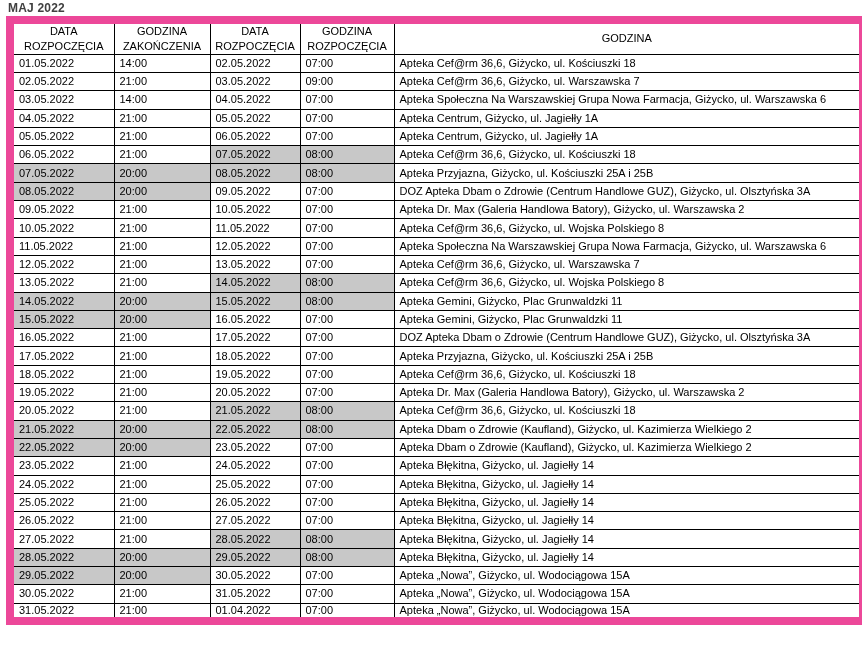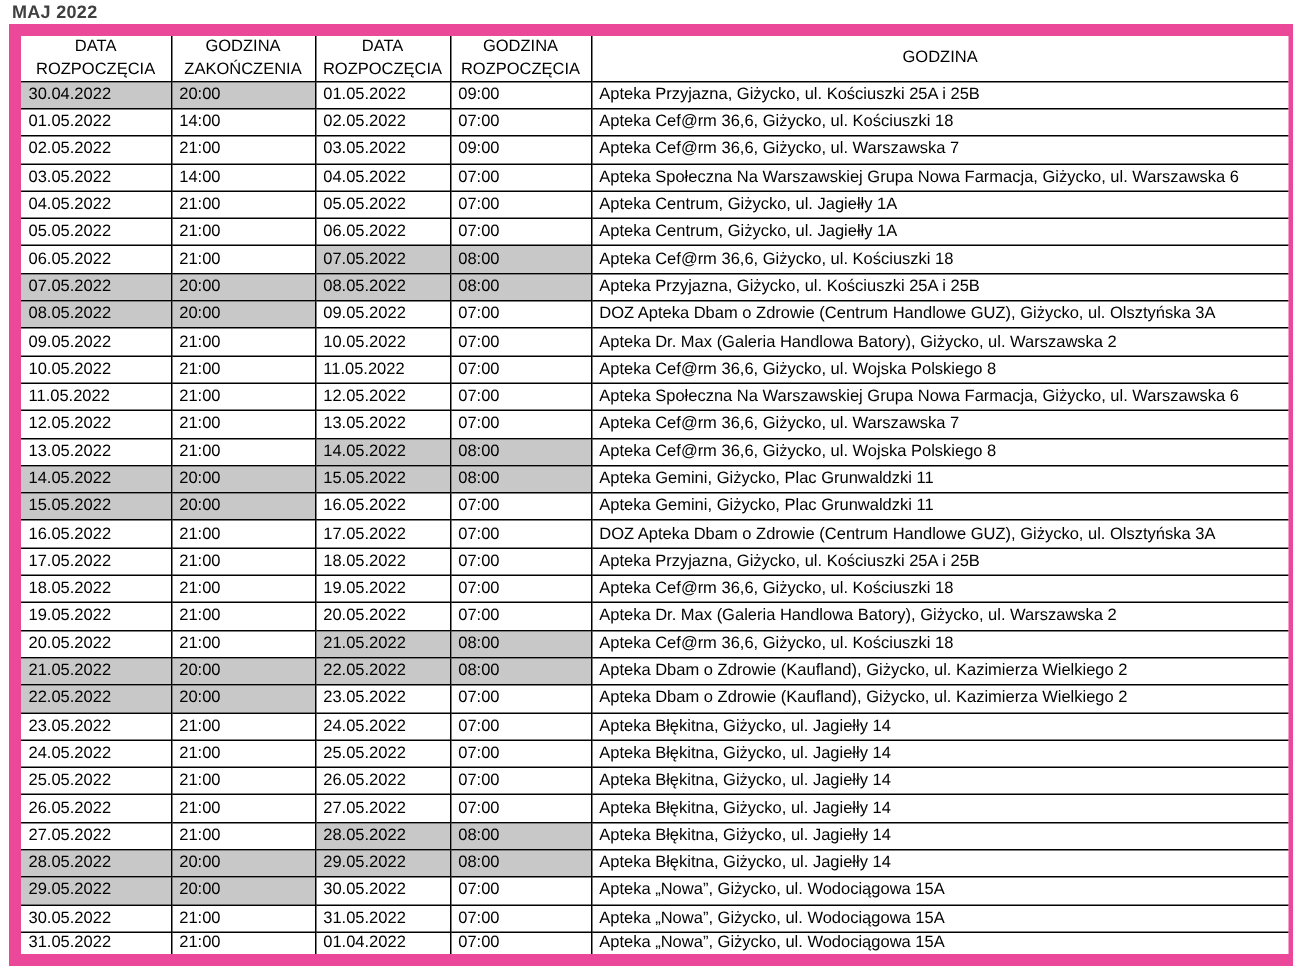--- a/index.html
+++ b/index.html
@@ -74,27 +74,20 @@
       <tr>
         <th>DATA ROZPOCZĘCIA</th>
         <th>GODZINA ZAKOŃCZENIA</th>
         <th>DATA ROZPOCZĘCIA</th>
         <th>GODZINA ROZPOCZĘCIA</th>
         <th>GODZINA</th>
       </tr>
     </thead>
     <tbody id="table-body">
         <tr>
-          <td class="gray">30.04.2022</td>
-          <td class="gray">20:00</td>
-          <td class="red">01.05.2022</td>
-          <td class="red">09:00</td>
-          <td>Apteka Przyjazna, Giżycko, ul. Kościuszki 25A i 25B</td>
-        </tr>
-        <tr>
           <td class="red">01.05.2022</td>
           <td class="red">14:00</td>
           <td>02.05.2022</td>
           <td>07:00</td>
           <td>Apteka Cef@rm 36,6, Giżycko, ul. Kościuszki 18</td>
         </tr>
         <tr>
           <td>02.05.2022</td>
           <td>21:00</td>
           <td class="red">03.05.2022</td>

